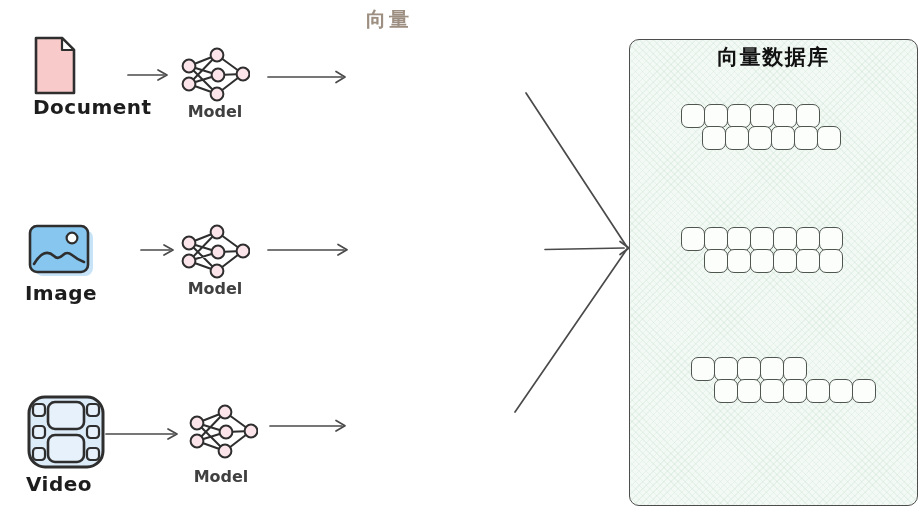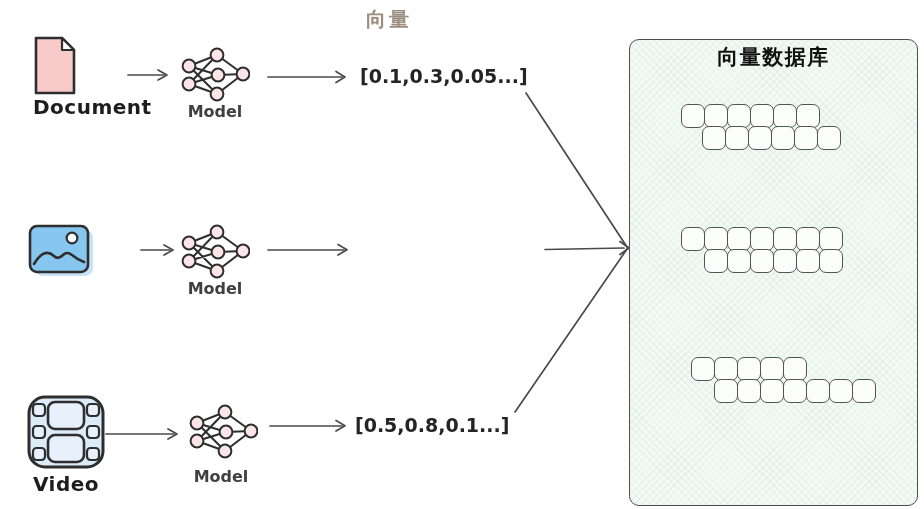--- a/index.html
+++ b/index.html
@@ -87,28 +87,28 @@
     <path d="M9 20 L37 9 M9 20 L38 29 M9 20 L37 48 M9 38 L37 9 M9 38 L38 29 M9 38 L37 48 M37 9 L63 28 M38 29 L63 28 M37 48 L63 28"></path>
     <circle cx="9" cy="20" r="6.4" fill="#fbe4ea"></circle>
     <circle cx="9" cy="38" r="6.4" fill="#fbe4ea"></circle>
     <circle cx="37" cy="9" r="6.4" fill="#fbe4ea"></circle>
     <circle cx="38" cy="29" r="6.4" fill="#fbe4ea"></circle>
     <circle cx="37" cy="48" r="6.4" fill="#fbe4ea"></circle>
     <circle cx="63" cy="28" r="6.4" fill="#fbe4ea"></circle>
   </svg>
   <div class="abs model-label" style="left:178px;top:102px;width:74px;">Model</div>
 
-  <div class="abs vector-text" style="left:360px;top:65px;">[0.1,0.3,0.05...]</div>
 
   <svg class="abs" style="left:27px;top:222px;" width="68" height="58" viewBox="0 0 68 58">
     <rect x="8" y="8" width="58" height="46" rx="8" fill="#c6e3f8"></rect>
     <rect x="3" y="4" width="58" height="46" rx="7" fill="#87c6ef" stroke="#2e2e2e" stroke-width="2.6"></rect>
     <circle cx="45" cy="16" r="5.4" fill="#fdfefe" stroke="#2e2e2e" stroke-width="2.2"></circle>
     <path d="M7 42 Q17 25 27 34 Q31 38 36 33 Q40 29 45 33 Q51 38 57 40" fill="none" stroke="#2e2e2e" stroke-width="2.6" stroke-linecap="round"></path>
   </svg>
+  <div class="abs label" style="left:8px;top:281px;width:106px;">Image</div>
 
   <svg class="abs" style="left:180px;top:223px;" width="70" height="56" viewBox="0 0 70 56" fill="none" stroke="#2e2e2e" stroke-width="2">
     <path d="M9 20 L37 9 M9 20 L38 29 M9 20 L37 48 M9 38 L37 9 M9 38 L38 29 M9 38 L37 48 M37 9 L63 28 M38 29 L63 28 M37 48 L63 28"></path>
     <circle cx="9" cy="20" r="6.4" fill="#fbe4ea"></circle>
     <circle cx="9" cy="38" r="6.4" fill="#fbe4ea"></circle>
     <circle cx="37" cy="9" r="6.4" fill="#fbe4ea"></circle>
     <circle cx="38" cy="29" r="6.4" fill="#fbe4ea"></circle>
     <circle cx="37" cy="48" r="6.4" fill="#fbe4ea"></circle>
     <circle cx="63" cy="28" r="6.4" fill="#fbe4ea"></circle>
   </svg>
@@ -119,34 +119,33 @@
     <rect x="3" y="3" width="74" height="70" rx="16" fill="#dcebf8" stroke="#2e2e2e" stroke-width="3"></rect>
     <rect x="22" y="8" width="36" height="27" rx="7" fill="#e6f1fb" stroke="#2e2e2e" stroke-width="2.6"></rect>
     <rect x="22" y="41" width="36" height="27" rx="7" fill="#e6f1fb" stroke="#2e2e2e" stroke-width="2.6"></rect>
     <rect x="7" y="10" width="12" height="12" rx="3.5" fill="#e6f1fb" stroke="#2e2e2e" stroke-width="2.2"></rect>
     <rect x="7" y="32" width="12" height="12" rx="3.5" fill="#e6f1fb" stroke="#2e2e2e" stroke-width="2.2"></rect>
     <rect x="7" y="54" width="12" height="12" rx="3.5" fill="#e6f1fb" stroke="#2e2e2e" stroke-width="2.2"></rect>
     <rect x="61" y="10" width="12" height="12" rx="3.5" fill="#e6f1fb" stroke="#2e2e2e" stroke-width="2.2"></rect>
     <rect x="61" y="32" width="12" height="12" rx="3.5" fill="#e6f1fb" stroke="#2e2e2e" stroke-width="2.2"></rect>
     <rect x="61" y="54" width="12" height="12" rx="3.5" fill="#e6f1fb" stroke="#2e2e2e" stroke-width="2.2"></rect>
   </svg>
-  <div class="abs label" style="left:15px;top:472px;width:102px;">Video</div>
+  <div class="abs label" style="left:8px;top:472px;width:102px;">Video</div>
 
   <svg class="abs" style="left:188px;top:403px;" width="70" height="56" viewBox="0 0 70 56" fill="none" stroke="#2e2e2e" stroke-width="2">
     <path d="M9 20 L37 9 M9 20 L38 29 M9 20 L37 48 M9 38 L37 9 M9 38 L38 29 M9 38 L37 48 M37 9 L63 28 M38 29 L63 28 M37 48 L63 28"></path>
     <circle cx="9" cy="20" r="6.4" fill="#fbe4ea"></circle>
     <circle cx="9" cy="38" r="6.4" fill="#fbe4ea"></circle>
     <circle cx="37" cy="9" r="6.4" fill="#fbe4ea"></circle>
     <circle cx="38" cy="29" r="6.4" fill="#fbe4ea"></circle>
     <circle cx="37" cy="48" r="6.4" fill="#fbe4ea"></circle>
     <circle cx="63" cy="28" r="6.4" fill="#fbe4ea"></circle>
   </svg>
   <div class="abs model-label" style="left:184px;top:467px;width:74px;">Model</div>
 
-  <div class="abs vector-text" style="left:355px;top:414px;">[0.5,0.8,0.1...]</div>
 
   <div id="db-box" class="abs">
     <div id="db-title">向量数据库</div>
 
     <div class="abs" style="left:51px;top:64px;">
       <div class="chip-row top">
           <div class="chip"></div>
           <div class="chip"></div>
           <div class="chip"></div>
           <div class="chip"></div>

